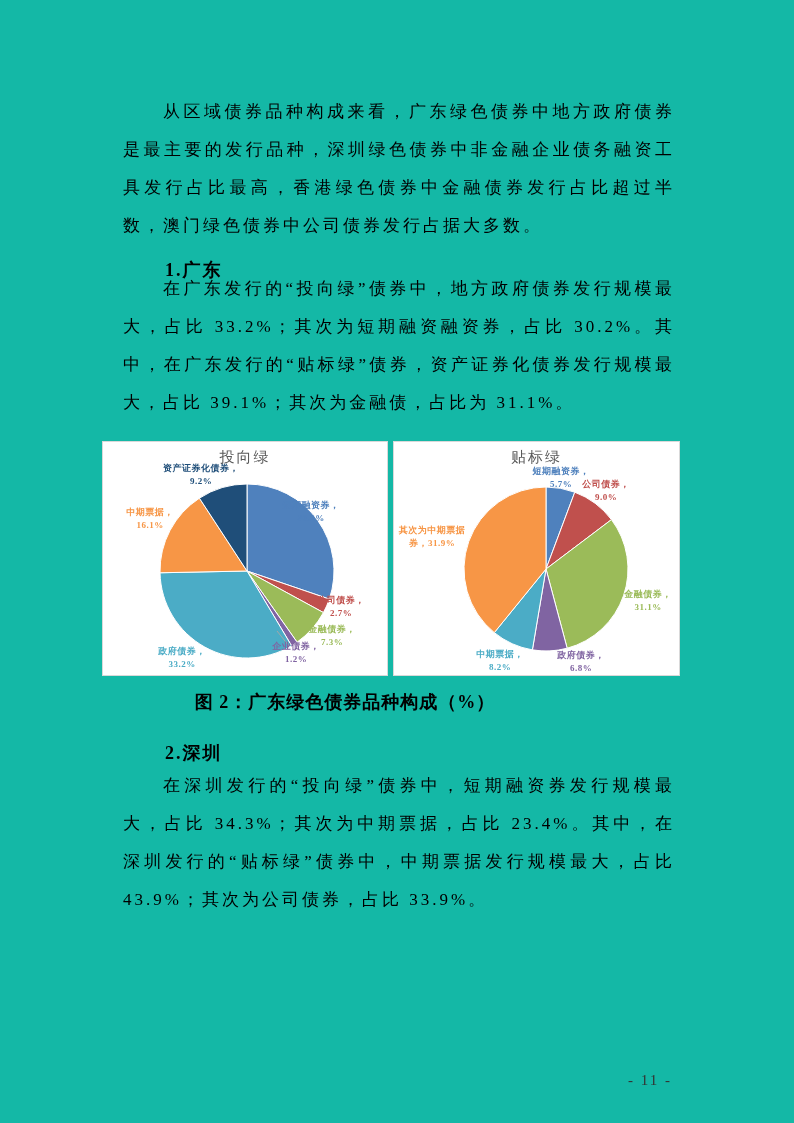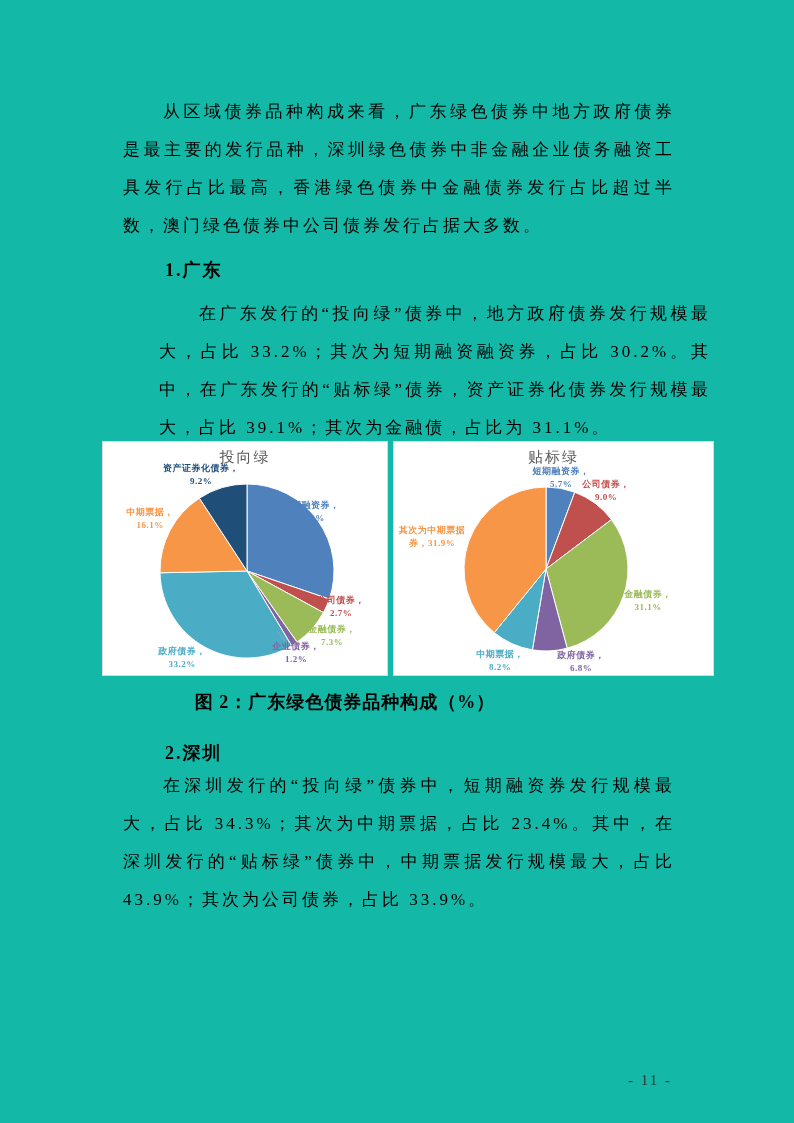--- a/index.html
+++ b/index.html
@@ -17,21 +17,21 @@
     left:123px;width:552px;
     margin:0;
     font-size:17px;
     line-height:38px;
     letter-spacing:3px;
     text-align:justify;
     text-justify:inter-character;
     text-indent:40px;
   }
   #para-intro{top:93px;}
-  #para-guangdong{top:295px;margin-left:36px;}
+  #para-guangdong{top:270px;}
   #para-shenzhen{top:767px;}
   .heading{
     position:absolute;
     left:157px;
     margin:8px;
     font-size:18px;
     font-weight:bold;
     letter-spacing:2px;
     line-height:24px;
   }
@@ -48,21 +48,21 @@
     letter-spacing:1px;
   }
   .chart-panel{
     position:absolute;
     top:441px;height:235px;
     background:#ffffff;
     border:1px solid #d9d9d9;
     box-sizing:border-box;
   }
   #chart-panel-0{left:102px;width:286px;}
-  #chart-panel-1{left:393px;width:321px;}
+  #chart-panel-1{left:393px;width:287px;}
   .chart-title{
     position:absolute;
     top:6px;left:0;width:100%;
     text-align:center;
     font-size:15px;
     letter-spacing:2px;
     color:#595959;
     font-family:Liberation Mono, monospace;
   }
   .pie-svg{position:absolute;left:0;top:0;}

